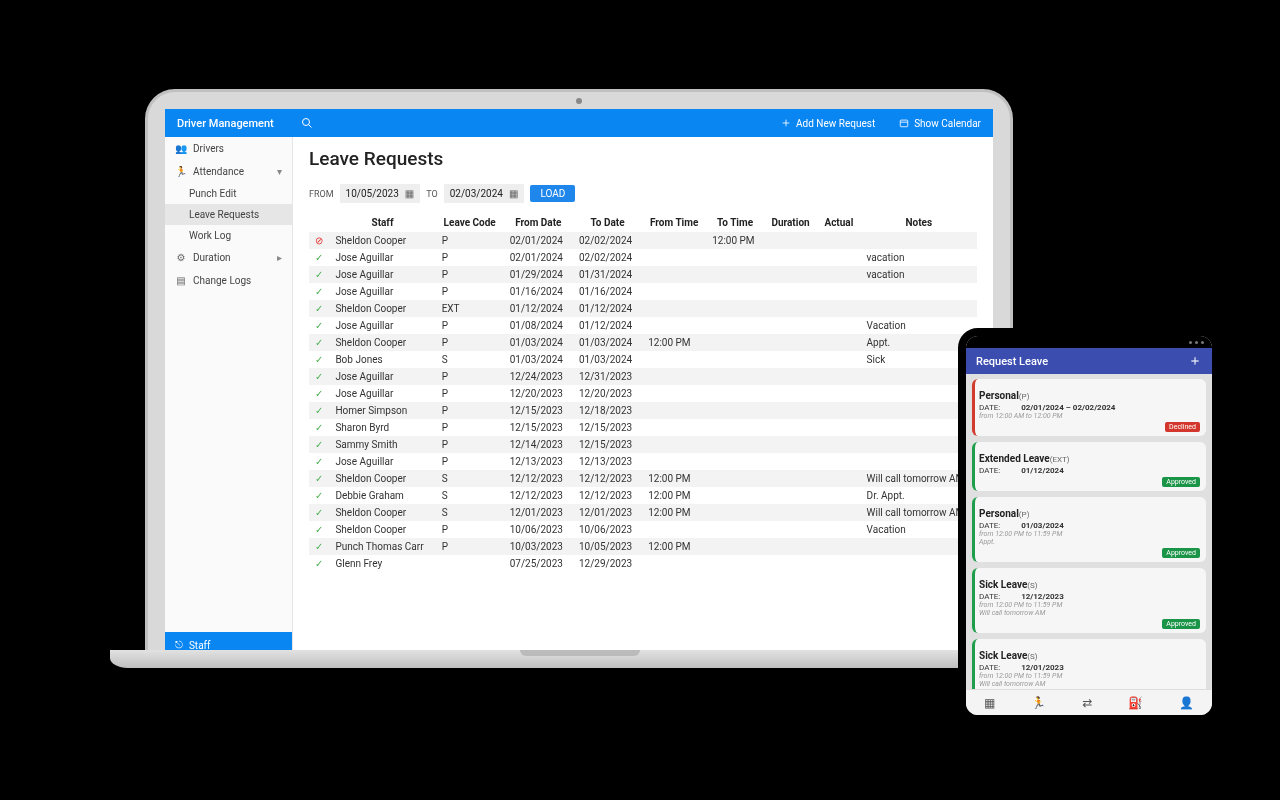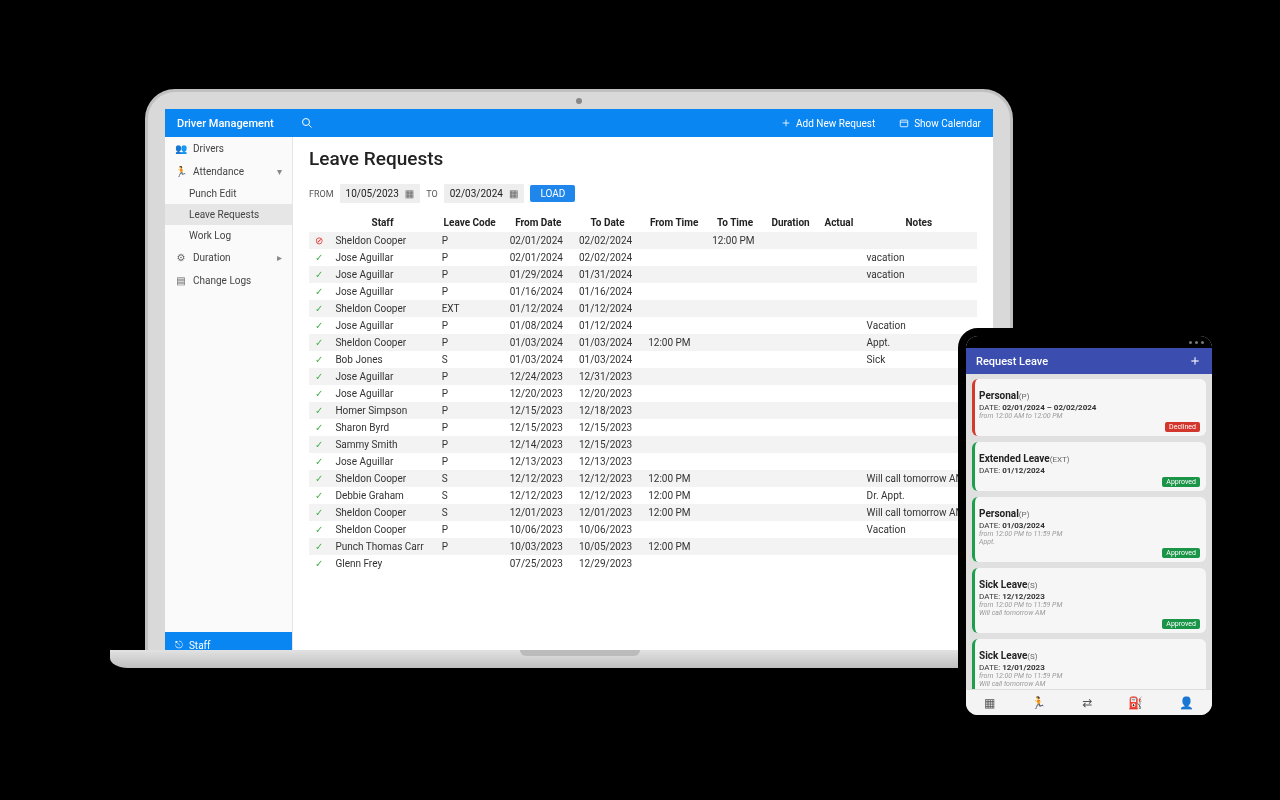--- a/index.html
+++ b/index.html
@@ -90,21 +90,21 @@
   .phone-status { height:12px; background:#000; color:#999; font-size:6px; display:flex; justify-content:flex-end; align-items:center; padding:0 8px; gap:3px;}
   .phone-status .dot{width:3px;height:3px;border-radius:50%;background:#777;}
   .phone-appbar { background:#3b4eb0; color:#fff; height:26px; display:flex; align-items:center; justify-content:space-between; padding:0 10px; font-size:11px; font-weight:500;}
   .phone-body { background:#e0e0e0; height: calc(100% - 12px - 26px - 26px); overflow:hidden; padding:5px 6px; }
   .card { background:#f6f6f6; border-radius:6px; padding:5px 8px 16px 4px; margin-bottom:6px; position:relative; border-left:3px solid transparent;}
   .card.red { border-left-color:#d23a2e; }
   .card.green { border-left-color:#1e9e4a; }
   .card-title { font-size:10px; font-weight:700; }
   .card-code { font-size:8px; font-weight:400; color:#666; }
   .card-line { font-size:8px; color:#333; }
-  .card-line b{ font-weight:700;}
+  .card-line b{ font-weight:700;margin-left:19px;}
   .card-sub { font-size:7px; color:#9a9a9a;font-style:italic; }
   .badge { position:absolute; right:6px; bottom:4px; font-size:7px; color:#fff; border-radius:2px; padding:1px 4px; }
   .badge.dec { background:#d3362c; }
   .badge.app { background:#1a9447; }
   .phone-nav { height:26px; background:#f4f4f4; display:flex; justify-content:space-around; align-items:center; font-size:12px; color:#555; border-top:1px solid #ddd;}
   .phone-nav span{cursor:pointer;}
 
   svg{display:block;}
 </style>
 </head>

